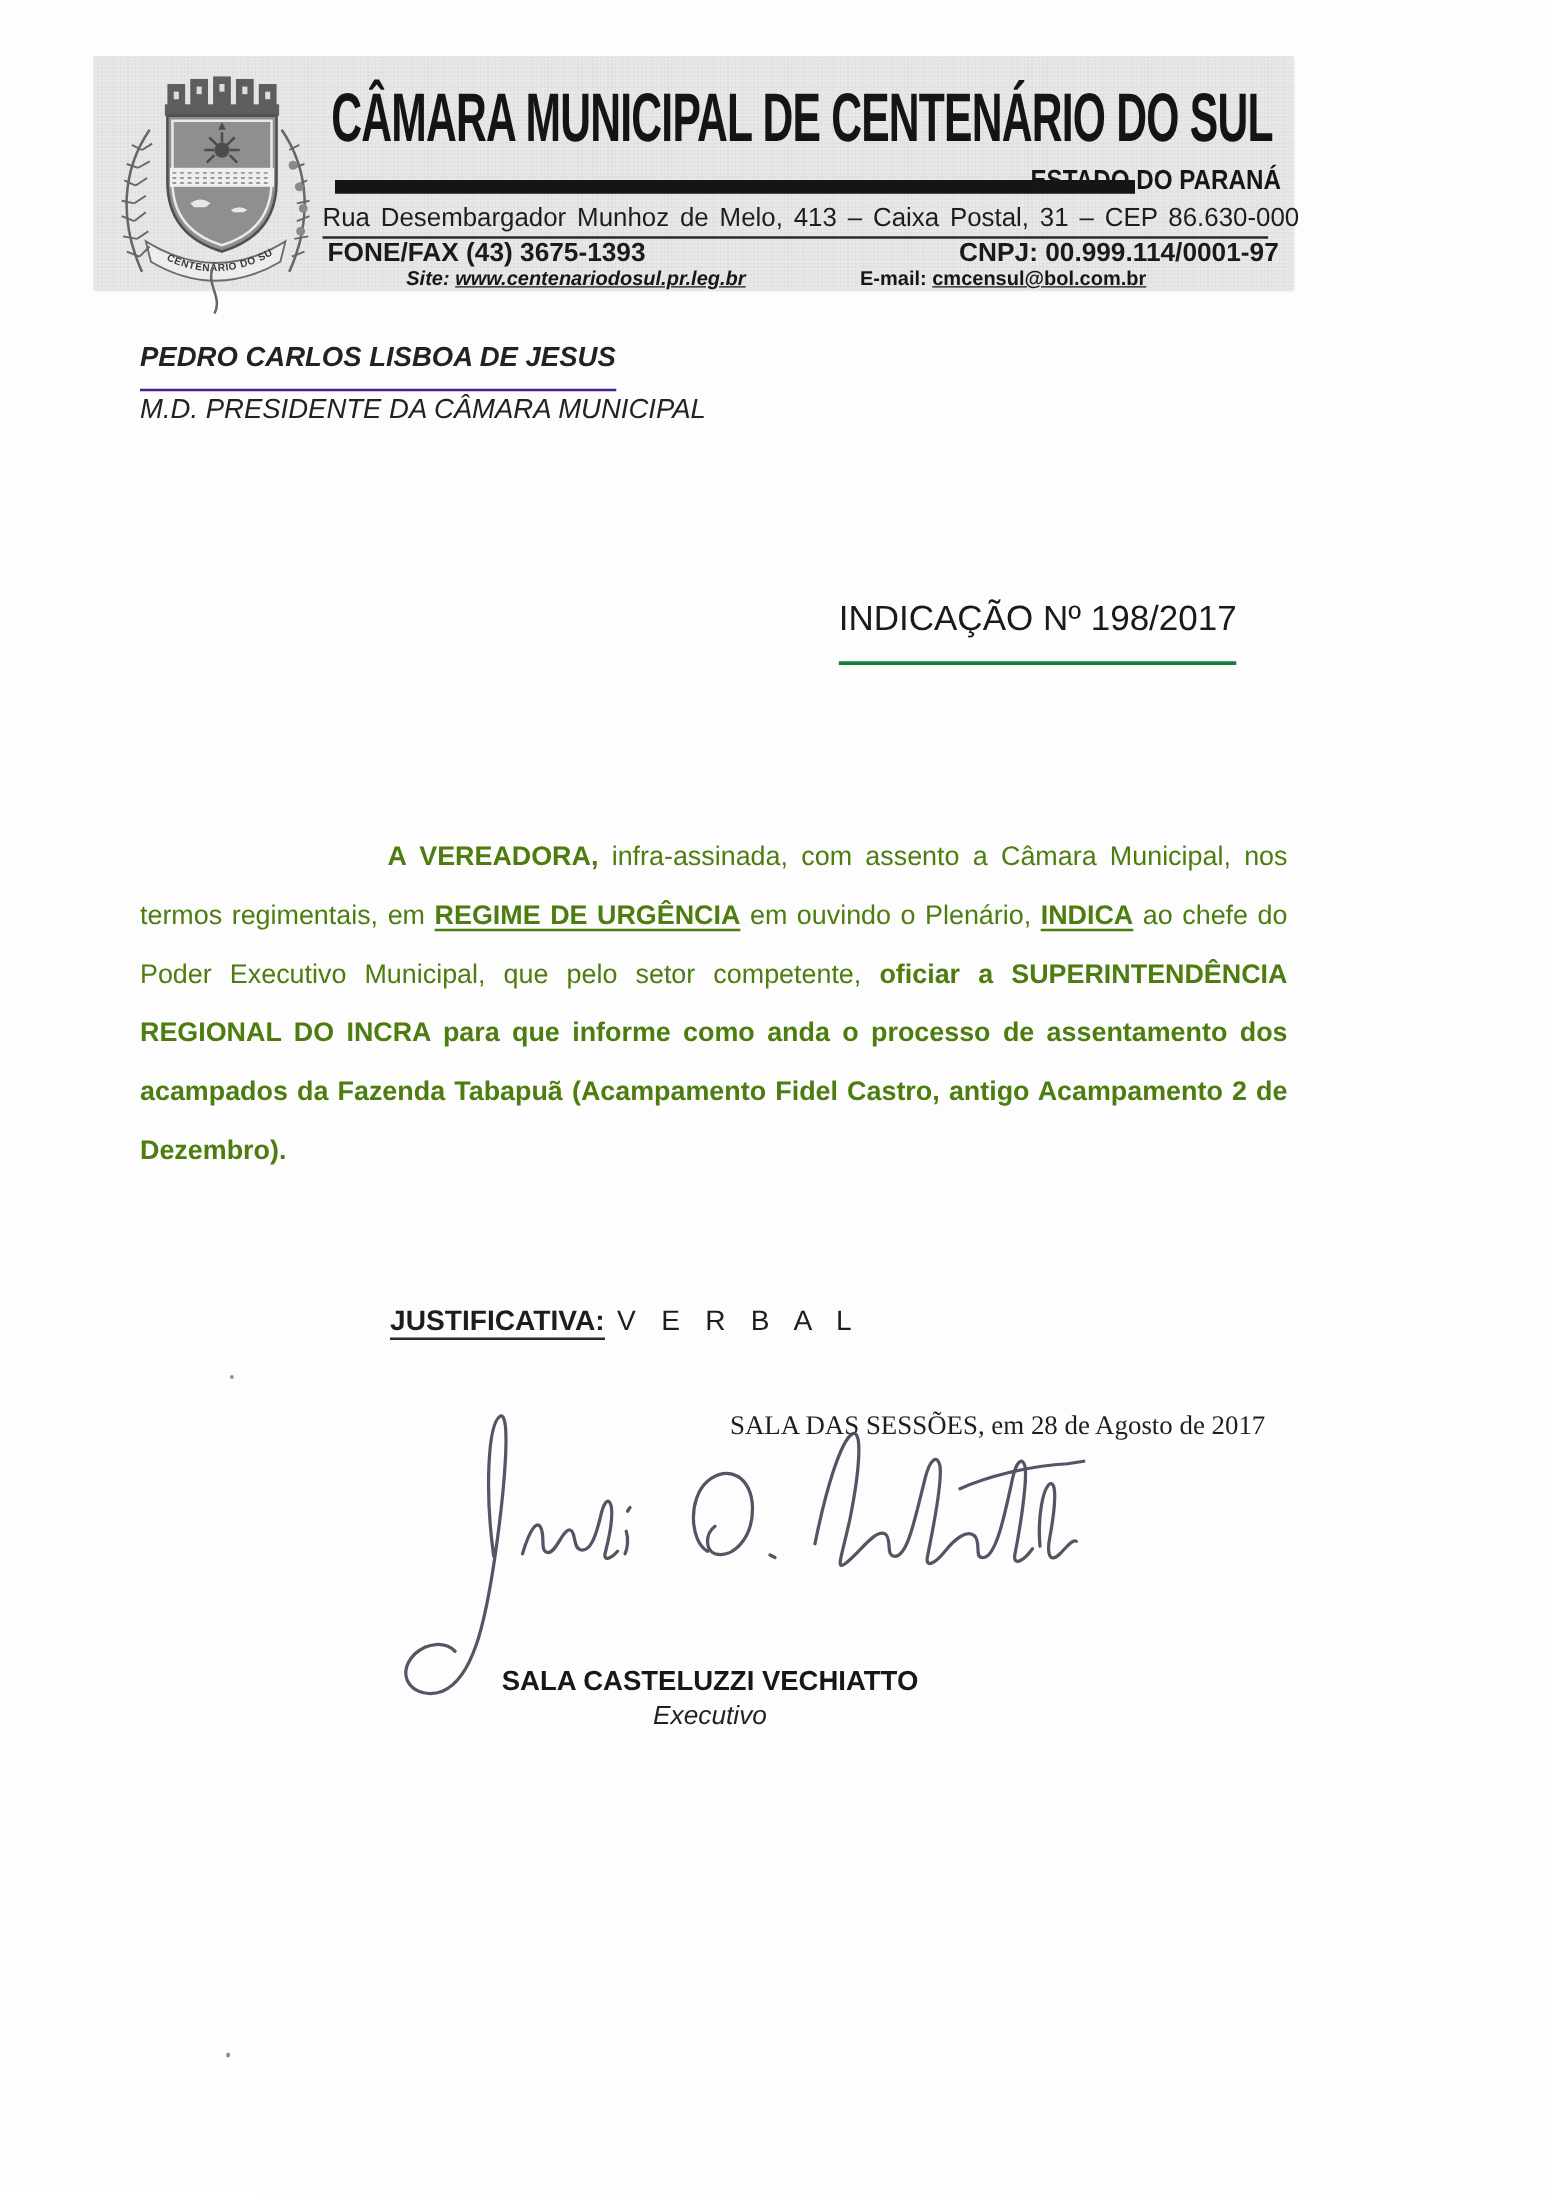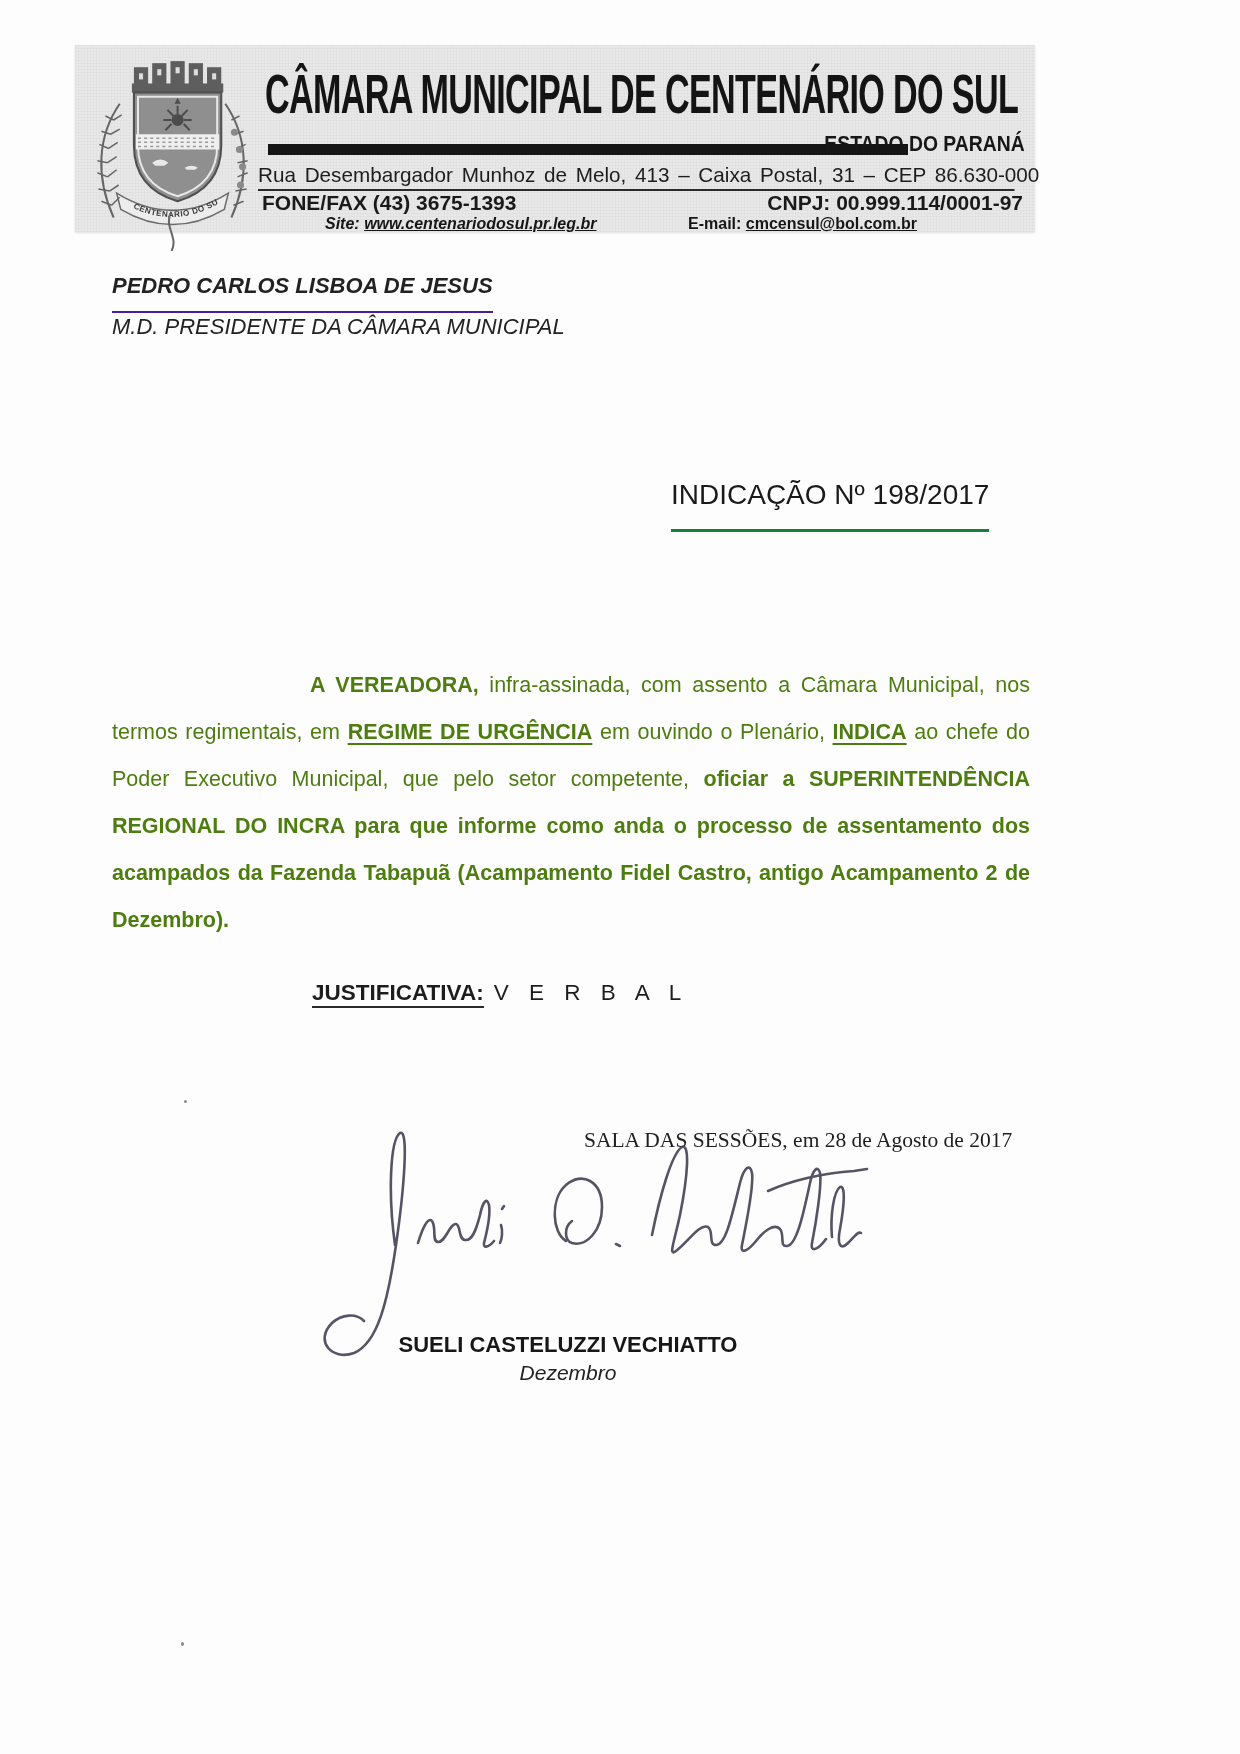--- a/index.html
+++ b/index.html
@@ -55,21 +55,21 @@
   }
   
   .body-par{
     position:absolute;left:112px;top:640px;width:918px;
     font-size:21.5px;line-height:47px;color:#4d7c0f;
     text-align:justify;text-indent:198px;
   }
   .b{font-weight:bold;}
   .bu{font-weight:bold;text-decoration:underline;text-decoration-thickness:2px;text-underline-offset:4px;}
   
-  .justif{position:absolute;left:312px;top:980px;font-size:22.5px;color:#1d1d1d;white-space:nowrap;}
+  .justif{position:absolute;left:312px;top:1044px;font-size:22.5px;color:#1d1d1d;white-space:nowrap;}
   .justif-label{font-weight:bold;border-bottom:2px solid #2a2a2a;padding-bottom:1px;}
   .justif-value{letter-spacing:7px;margin-left:10px;}
   
   .date-line{position:absolute;left:584px;top:1128px;font-size:21.5px;color:#1e1e1e;white-space:nowrap;font-family:Liberation Serif, serif;}
   
   .sig-svg{position:absolute;left:270px;top:1095px;width:620px;height:280px;}
   .sig-name{position:absolute;left:388px;top:1332px;width:360px;text-align:center;font-weight:bold;font-size:22px;color:#171717;white-space:nowrap;}
   .sig-role{position:absolute;left:388px;top:1361px;width:360px;text-align:center;font-style:italic;font-size:21px;color:#222;}
   
   .speck{position:absolute;border-radius:50%;background:#8a8a8a;}
@@ -188,18 +188,18 @@
       <path d="M231,130 C233,136 232,144 230,148"></path>
       <path d="M232,114 l2,-3"></path>
       <path d="M296,146 C282,138 280,104 296,90 C312,76 332,86 332,112 C332,136 316,152 302,148 C294,145 294,132 302,126"></path>
       <path d="M346,149 l4,2"></path>
       <path d="M382,140 C390,100 402,58 412,52 C420,48 418,80 410,120 C404,148 398,162 406,156 C418,147 430,128 438,132 C444,136 438,150 446,150 C456,150 462,120 470,88 C474,72 480,68 482,78 C484,92 476,130 472,150 C470,160 478,156 486,146 C494,136 504,128 510,134 C515,140 509,152 517,151 C527,150 534,116 540,88 C543,74 548,70 550,78 C552,90 546,128 542,148 C540,158 548,155 556,144"></path>
       <path d="M562,142 C560,120 564,96 570,92 C576,90 574,112 570,134 C567,149 570,156 578,148 C584,142 588,136 591,138"></path>
       <path d="M498,96 C520,86 552,78 584,76 L597,74"></path>
     </g>
   </svg>
 
-  <div class="sig-name">SUELI CASTELUZZI VECHIATTO</div>
-  <div class="sig-role">Dezembro</div>
+  <div class="sig-name">SALA CASTELUZZI VECHIATTO</div>
+  <div class="sig-role">Executivo</div>
 
   <div class="speck speck1"></div>
   <div class="speck speck2"></div>
 </div>
 
 </body></html>

